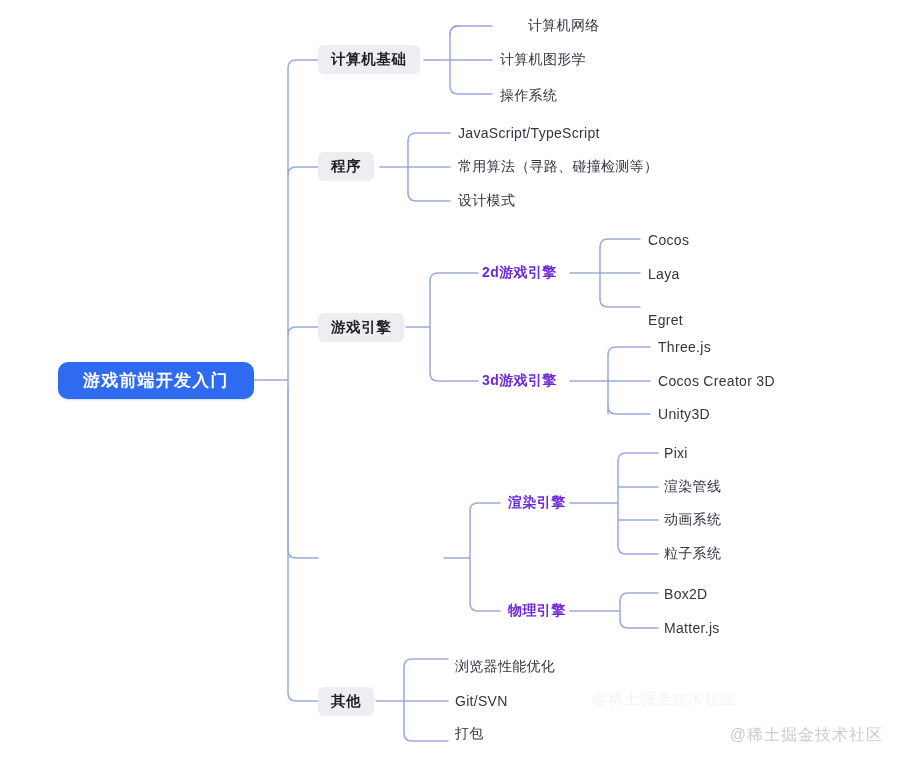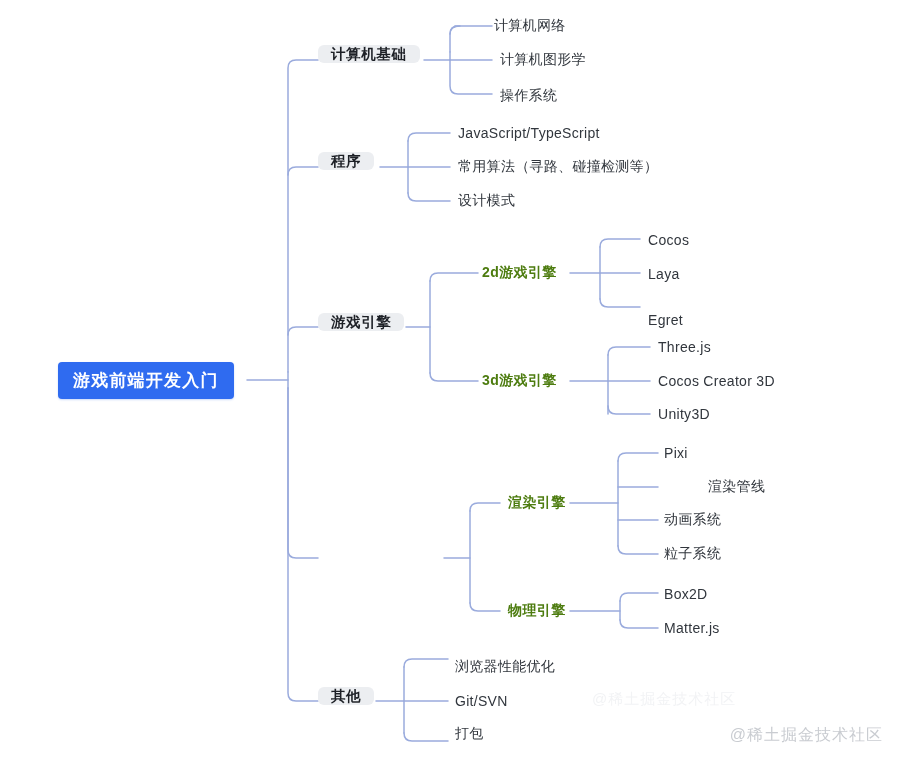--- a/index.html
+++ b/index.html
@@ -32,42 +32,42 @@
     position: absolute;
     box-sizing: border-box;
     white-space: nowrap;
     display: flex;
     align-items: center;
   }
   
   .node-root {
     background: #2f6bf0;
     color: #ffffff;
-    border-radius: 4px;
+    border-radius: 10px;
     font-size: 17px;
     font-weight: 700;
     letter-spacing: 1.2px;
-    padding: 0 15px;
+    padding: 0 25px;
     height: 37px;
     box-shadow: 0 1px 2px rgba(47,107,240,0.25);
   }
   
   .node-l1 {
     background: #eceef1;
     color: #1d2026;
     border-radius: 6px;
     font-size: 14.5px;
     font-weight: 700;
     letter-spacing: 0.6px;
     padding: 0 13px;
-    height: 18px;
+    height: 29px;
   }
   
   .node-l2 {
-    color: #4d7c0f;
+    color: #6d28d9;
     font-size: 14px;
     font-weight: 600;
     letter-spacing: 0.4px;
     height: 22px;
   }
   
   .node-leaf {
     color: #31363d;
     font-size: 14px;
     font-weight: 400;
@@ -170,21 +170,21 @@
     </g>
   </svg>
 
   <div class="node node-root" style="left:58px; top:362px;">
     <span>游戏前端开发入门</span>
   </div>
 
   <div class="node node-l1" style="left:318px; top:45px;">
     <span>计算机基础</span>
   </div>
-  <div class="node node-leaf cjk" style="left:494px; top:15px;justify-content:flex-end;">
+  <div class="node node-leaf cjk" style="left:528px; top:15px;justify-content:flex-end;">
     <span>计算机网络</span>
   </div>
   <div class="node node-leaf cjk" style="left:500px; top:49px;">
     <span>计算机图形学</span>
   </div>
   <div class="node node-leaf cjk" style="left:500px; top:83px;align-items:flex-end;">
     <span>操作系统</span>
   </div>
 
   <div class="node node-l1" style="left:318px; top:152px;">
@@ -227,21 +227,21 @@
   <div class="node node-leaf" style="left:658px; top:403px;">
     <span>Unity3D</span>
   </div>
 
   <div class="node node-l2" style="left:508px; top:492px;">
     <span>渲染引擎</span>
   </div>
   <div class="node node-leaf" style="left:664px; top:442px;">
     <span>Pixi</span>
   </div>
-  <div class="node node-leaf cjk" style="left:664px; top:476px;margin-left:44px;">
+  <div class="node node-leaf cjk" style="left:664px; top:476px;">
     <span>渲染管线</span>
   </div>
   <div class="node node-leaf cjk" style="left:664px; top:509px;">
     <span>动画系统</span>
   </div>
   <div class="node node-leaf cjk" style="left:664px; top:543px;">
     <span>粒子系统</span>
   </div>
   <div class="node node-l2" style="left:508px; top:600px;">
     <span>物理引擎</span>

